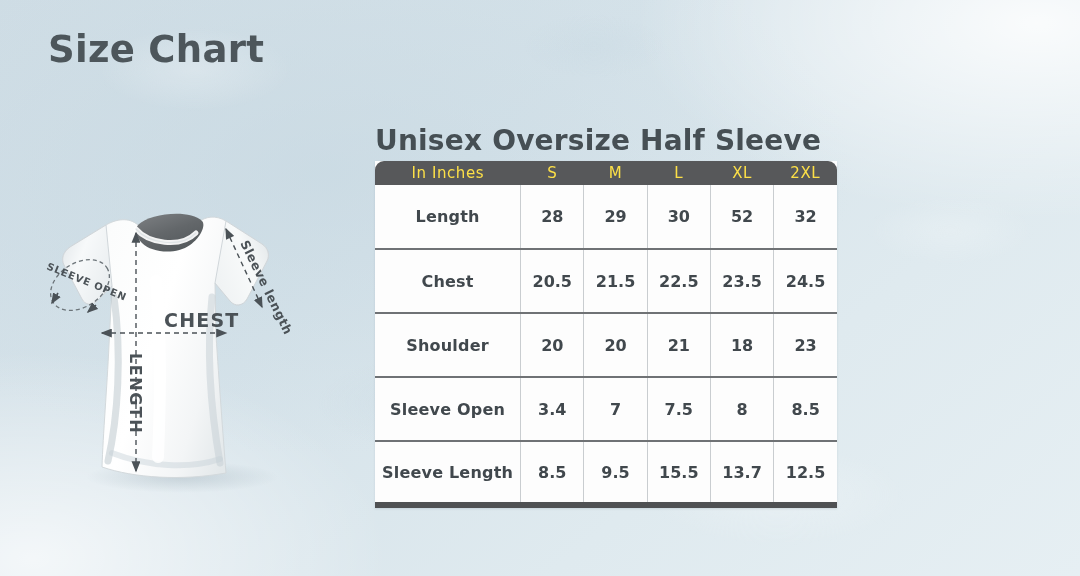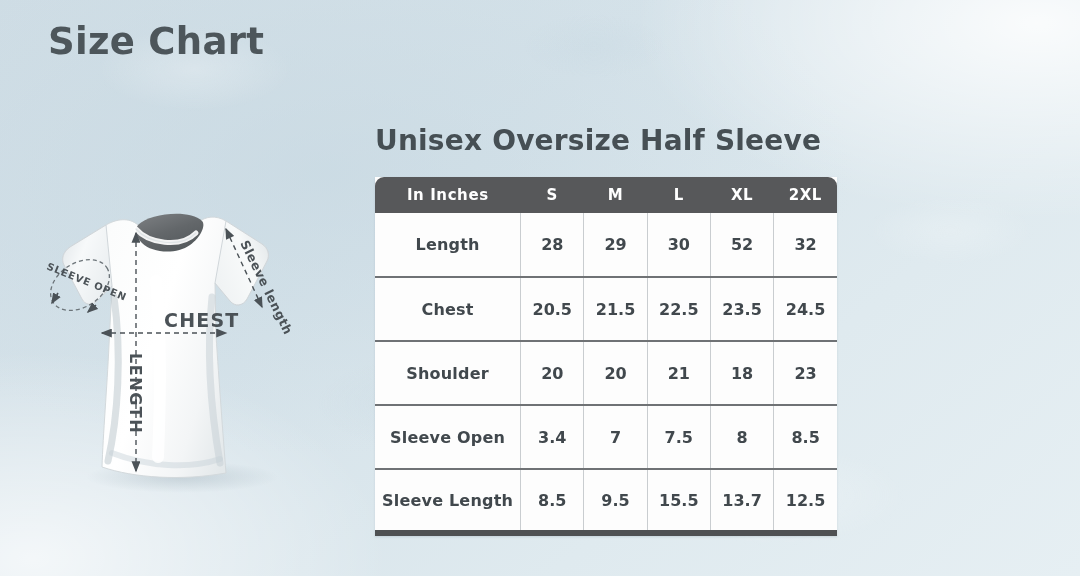--- a/index.html
+++ b/index.html
@@ -35,21 +35,21 @@
       radial-gradient(ellipse 120px 50px at 88% 40%, rgba(255,255,255,0.4), transparent 70%),
       radial-gradient(ellipse 160px 65px at 40% 70%, rgba(186,206,218,0.35), transparent 72%),
       radial-gradient(ellipse 100px 45px at 55% 8%, rgba(186,206,218,0.3), transparent 70%);
     pointer-events: none;
   }
 
   
   #page-title {
     position: absolute;
     left: 48px;
-    top: 20px;
+    top: 28px;
     font-size: 37px;
     font-weight: bold;
     color: #4d565b;
     letter-spacing: 0.3px;
     white-space: nowrap;
   }
 
   
   #shirt-illustration {
     position: absolute;
@@ -72,38 +72,38 @@
     left: 375px;
     top: 124px;
     width: 462px;
   }
 
   #table-title {
     font-size: 28px;
     font-weight: bold;
     color: #464f54;
     letter-spacing: 0.2px;
-    margin-bottom: 20px;
+    margin-bottom: 4px;
     white-space: nowrap;
   }
 
   #size-table {
     width: 462px;
     border-collapse: collapse;
     table-layout: fixed;
     background: #fdfdfd;
     box-shadow: 0 1px 2px rgba(90,110,120,0.18);
   }
 
   #size-table thead th {
     background: #57585a;
-    color: #ffffff;
+    color: #fde047;
     font-size: 15px;
-    font-weight: bold;
-    height: 36px;
+    font-weight: normal;
+    height: 24px;
     padding: 0;
     text-align: center;
     letter-spacing: 0.6px;
   }
   #size-table thead th:first-child { border-top-left-radius: 9px; }
   #size-table thead th:last-child  { border-top-right-radius: 9px; margin-top: 12px; }
 
   #size-table tbody td {
     height: 64px;
     font-size: 16px;

